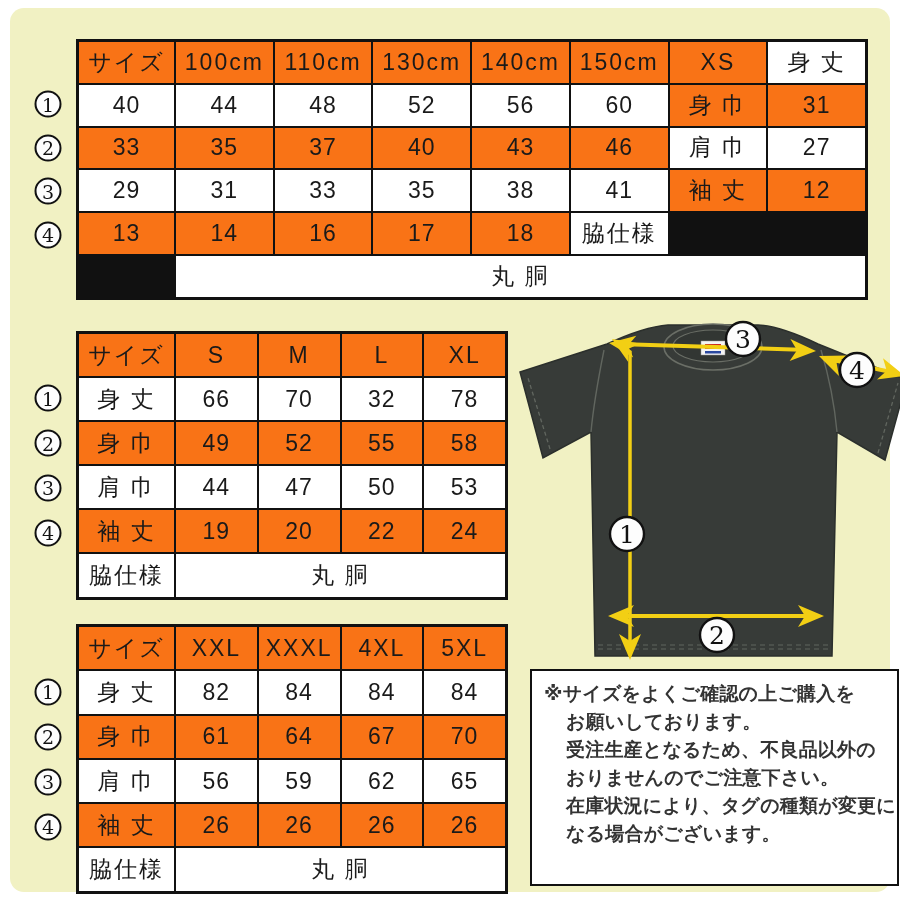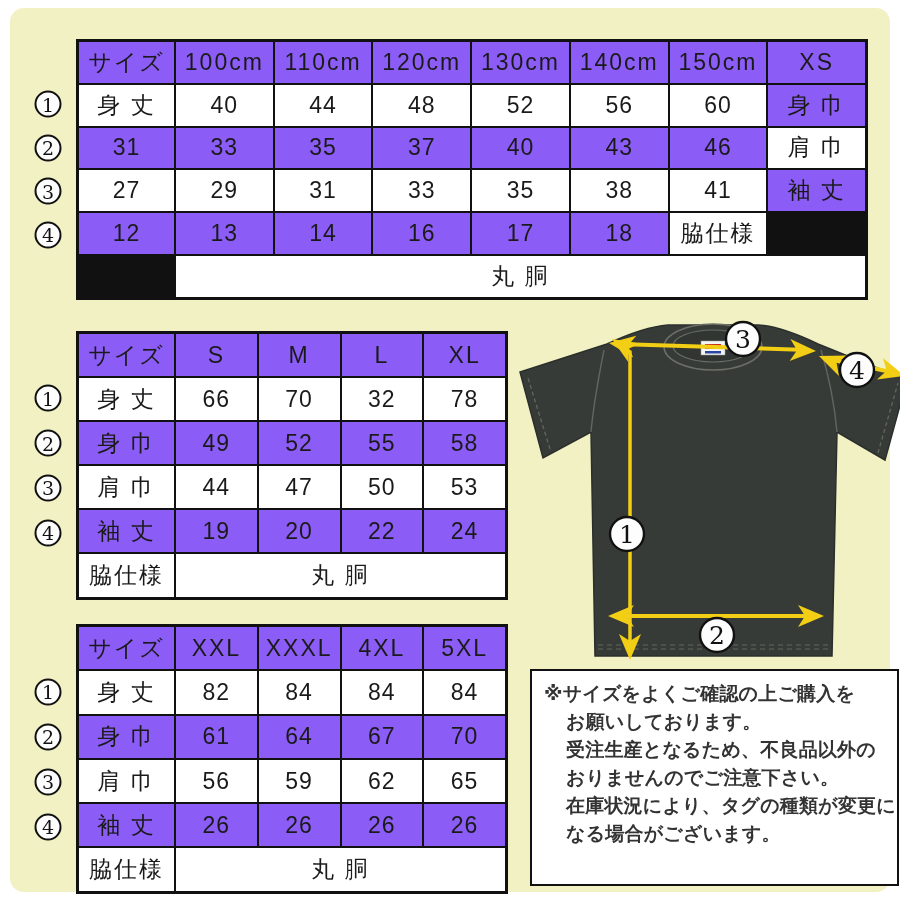--- a/index.html
+++ b/index.html
@@ -14,21 +14,21 @@
   }
   
   .size-table{
     position:absolute;display:grid;background:#111;
     padding:3px;gap:2px;box-sizing:border-box;
   }
   .cell{
     background:#fff;display:flex;align-items:center;justify-content:center;
     font-size:23px;color:#1a1a1a;letter-spacing:1px;white-space:nowrap;
   }
-  .cell.gray{background:#8b5cf6;}
+  .cell.gray{background:#f97316;}
   .cell.label{letter-spacing:2px;}
   .row-badge{
     position:absolute;width:27px;height:27px;border-radius:50%;
     background:#fdfdfd;border:2px solid #111;box-sizing:border-box;
     display:flex;align-items:center;justify-content:center;
     font-family:"DejaVu Serif","Liberation Serif",serif;
     font-size:19px;color:#111;transform:translate(-50%,-50%);
   }
   .note-box{
     position:absolute;left:520px;top:661px;width:369px;height:217px;
@@ -48,21 +48,20 @@
 </head>
 <body>
 
 <div class="canvas">
 
   <div id="tables-root">
       <div class="size-table" style="left: 66px; top: 31px; width: 792px; grid-template-columns: 95px repeat(7, 1fr); grid-template-rows: repeat(6, 40.8px);">
         <div class="cell gray label">サイズ</div>
         <div class="cell gray label">100cm</div>
         <div class="cell gray label">110cm</div>
-        <div class="cell gray label">120cm</div>
         <div class="cell gray label">130cm</div>
         <div class="cell gray label">140cm</div>
         <div class="cell gray label">150cm</div>
         <div class="cell gray label">XS</div>
         <div class="cell  label">身 丈</div>
         <div class="cell ">40</div>
         <div class="cell ">44</div>
         <div class="cell ">48</div>
         <div class="cell ">52</div>
         <div class="cell ">56</div>

